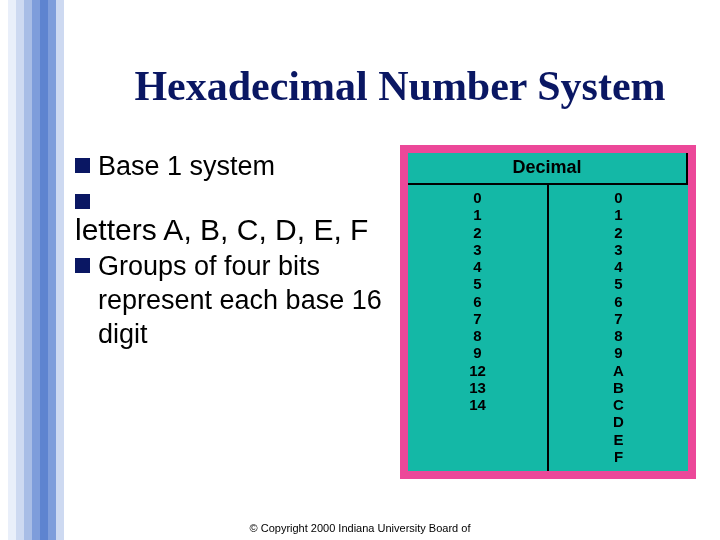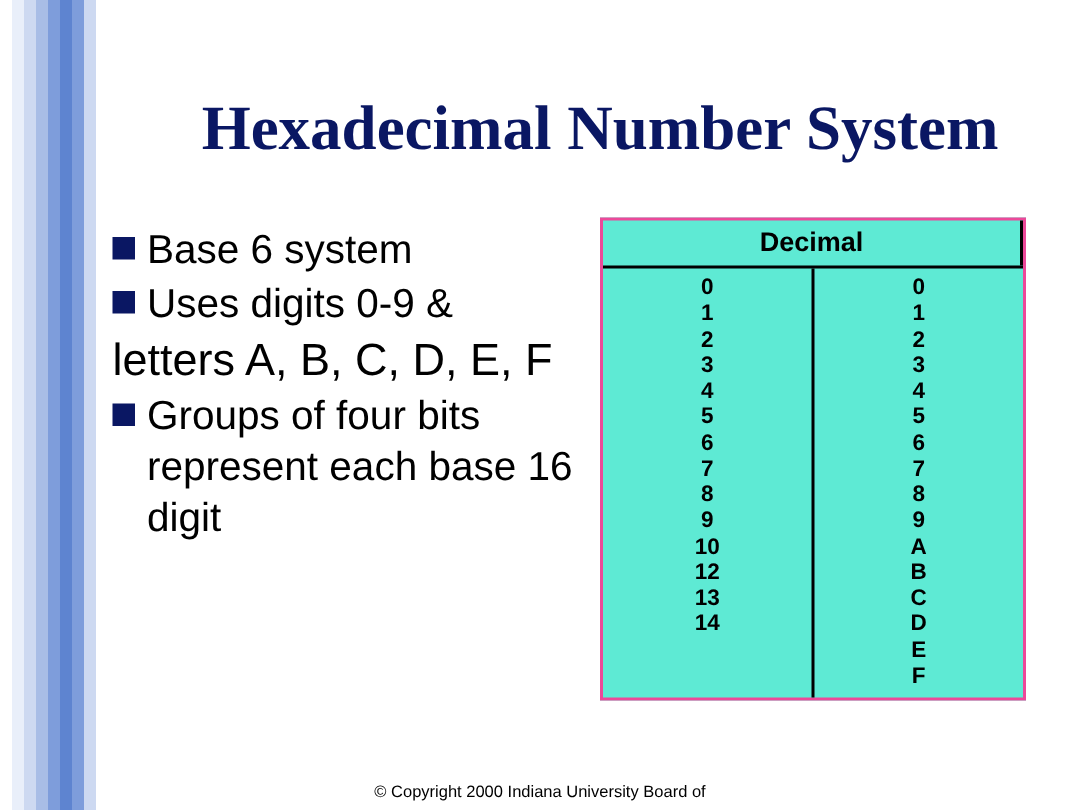--- a/index.html
+++ b/index.html
@@ -62,23 +62,23 @@
     line-height: 1.25;
     color: #000;
     margin-left: 0px;
     margin-bottom: 2px;
   }
   .table-box {
     position: absolute;
     top: 145px;
     left: 400px;
     width: 280px;
-    border: 2px solid #ec4899;
+    border: 8px solid #ec4899;
     z-index: 2;
-    background: #5eead4;
+    background: #14b8a6;
   }
   .table-header-row {
     display: flex;
     border-bottom: 2px solid #000;
   }
   .th {
     flex: 1;
     text-align: center;
     font-weight: bold;
     font-size: 18px;
@@ -125,25 +125,24 @@
     <div class="stripe" style="left: 40px; width: 8px; background: rgb(94, 132, 208);"></div>
     <div class="stripe" style="left: 48px; width: 8px; background: rgb(126, 157, 219);"></div>
     <div class="stripe" style="left: 56px; width: 8px; background: rgb(205, 217, 241);"></div>
   </div>
 
 <div class="title">Hexadecimal Number System</div>
 
 <div class="body-area">
   <div class="bullet-row">
     <div class="bullet"></div>
-    <div class="body-text">Base 6 system</div>
+    <div class="body-text">Base 1 system</div>
   </div>
   <div class="bullet-row">
     <div class="bullet"></div>
-    <div class="body-text">Uses digits 0-9 &amp;</div>
   </div>
   <div class="cont-line">letters A, B, C, D, E, F</div>
   <div class="bullet-row">
     <div class="bullet"></div>
     <div class="body-text">Groups of four bits represent each base 16 digit</div>
   </div>
 </div>
 
 <div class="table-box">
   <div class="table-header-row">
@@ -154,21 +153,20 @@
         <div>0</div>
         <div>1</div>
         <div>2</div>
         <div>3</div>
         <div>4</div>
         <div>5</div>
         <div>6</div>
         <div>7</div>
         <div>8</div>
         <div>9</div>
-        <div>10</div>
         <div>12</div>
         <div>13</div>
         <div>14</div>
       </div>
     <div class="col" id="hex-col">
         <div>0</div>
         <div>1</div>
         <div>2</div>
         <div>3</div>
         <div>4</div>

